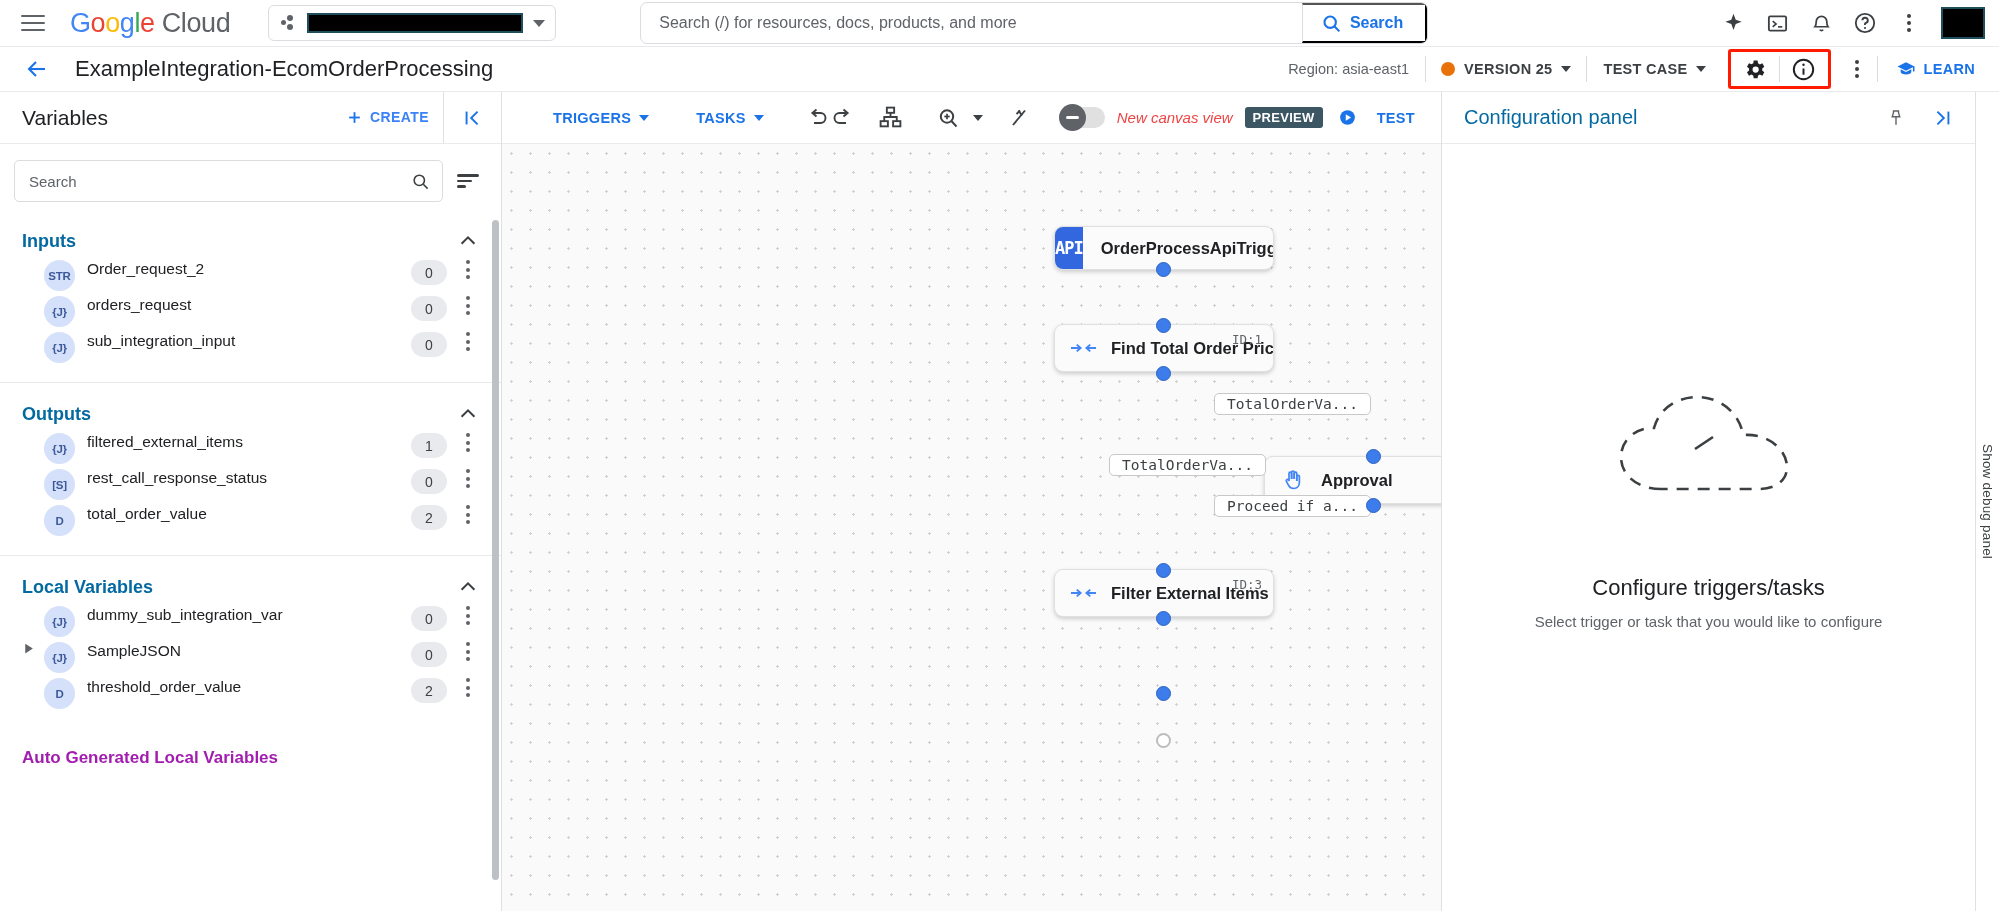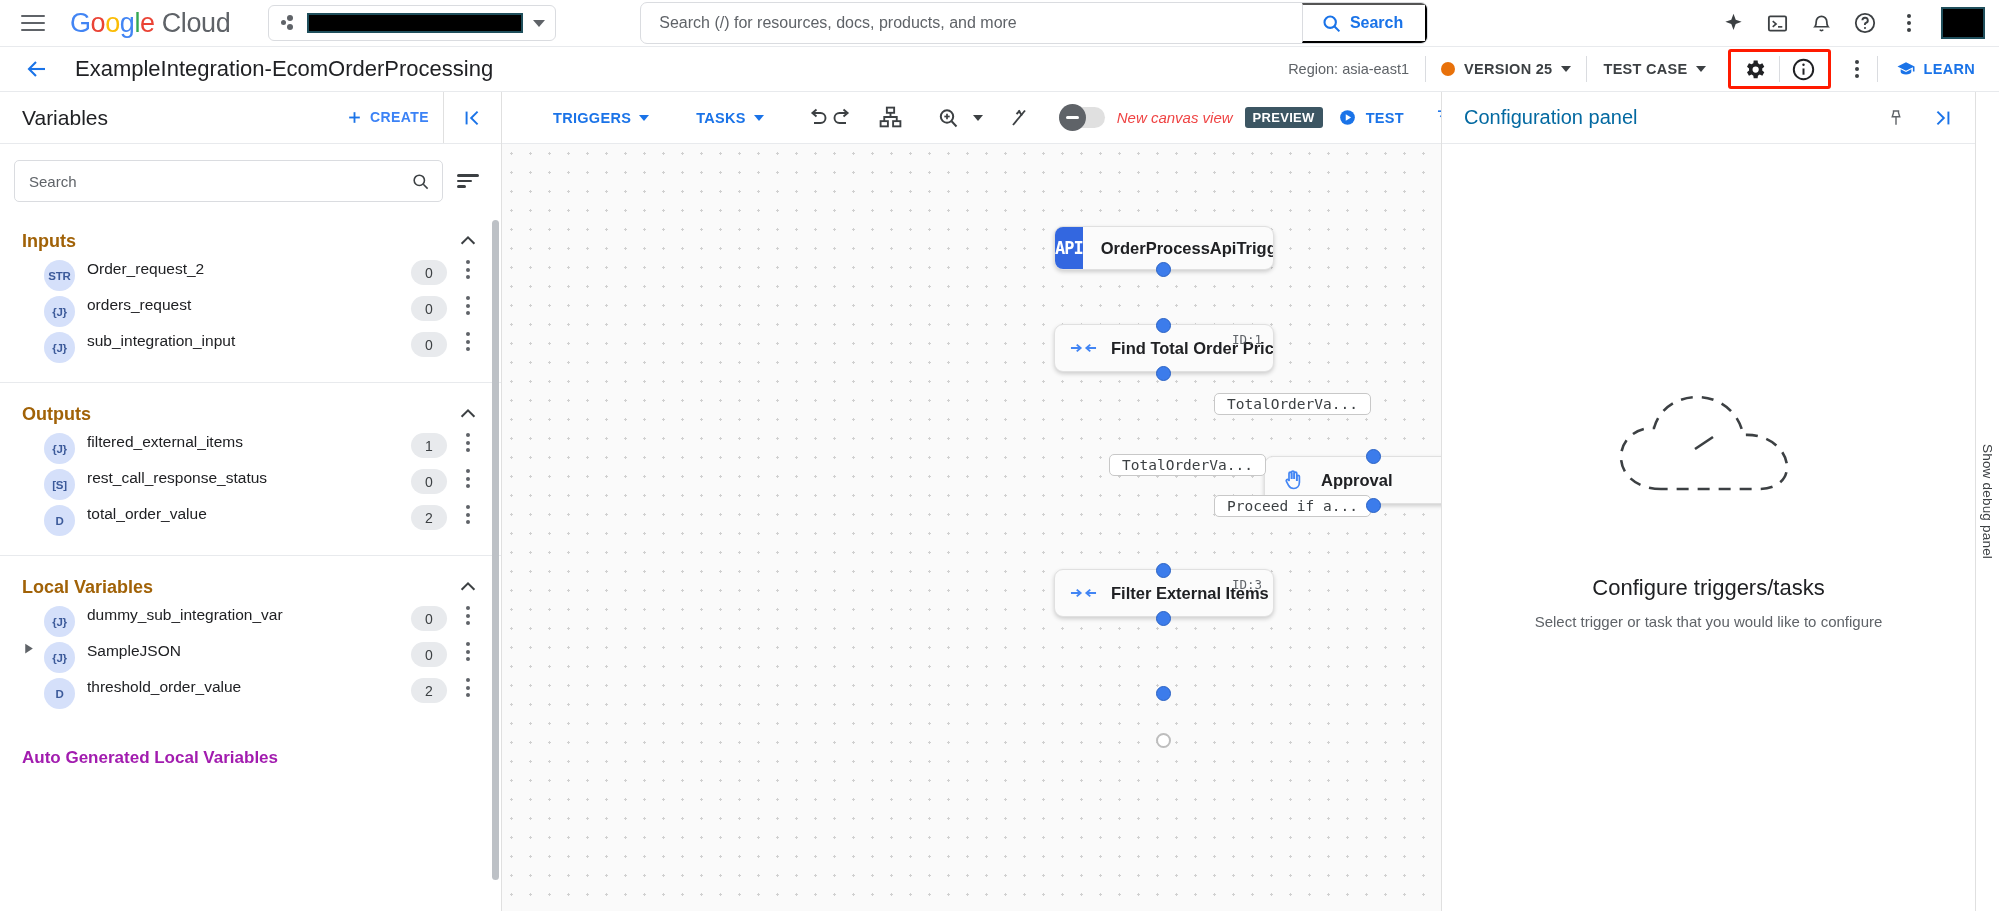--- a/index.html
+++ b/index.html
@@ -253,21 +253,21 @@
     position: absolute; right: 2px; top: 4px;
     width: 7px; height: 660px;
     background: #bdc1c6; border-radius: 4px;
   }
   .var-group { padding: 0 0 6px 0; }
   .group-head {
     display: flex; align-items: center;
     padding: 14px 22px 8px 22px;
     cursor: pointer;
   }
-  .group-title { font-size: 18px; font-weight: bold; color: #a16207; }
+  .group-title { font-size: 18px; font-weight: bold; color: #0369a1; }
   .group-chev { margin-left: auto; color: #3c4043; display: flex; }
   .divider { height: 1px; background: #e8eaed; margin: 14px 0 0 0; }
 
   .var-row {
     display: flex; align-items: flex-start;
     height: 36px;
     padding: 0 18px 0 22px;
     cursor: pointer;
   }
   .expander { width: 22px; display: flex; align-items: center; color: #5f6368; flex: 0 0 auto; }
@@ -339,21 +339,21 @@
     content: ""; width: 13px; height: 2.5px; background: #fff; border-radius: 2px;
   }
   .canvas-view-label { font-size: 15px; color: #ef4444; white-space: nowrap; font-style: italic; }
   .preview-badge {
     background: #3c5663; color: #fff;
     font-size: 13px; font-weight: bold;
     padding: 3px 8px; border-radius: 3px; letter-spacing: .3px;
   }
   .tb-right { margin-left: auto; display: flex; align-items: center; }
   .tb-action {
-    display: flex; align-items: center; gap: 9px;
+    display: flex; align-items: center; gap: 20px;
     color: #1a73e8; font-size: 14.5px; font-weight: bold; letter-spacing: .3px;
     padding: 0 15px; cursor: pointer; white-space: nowrap;
   }
   .tb-dark-icon {
     width: 46px; height: 40px;
     display: flex; align-items: center; justify-content: center;
     cursor: pointer; color: #202124;
   }
 
   .canvas {

